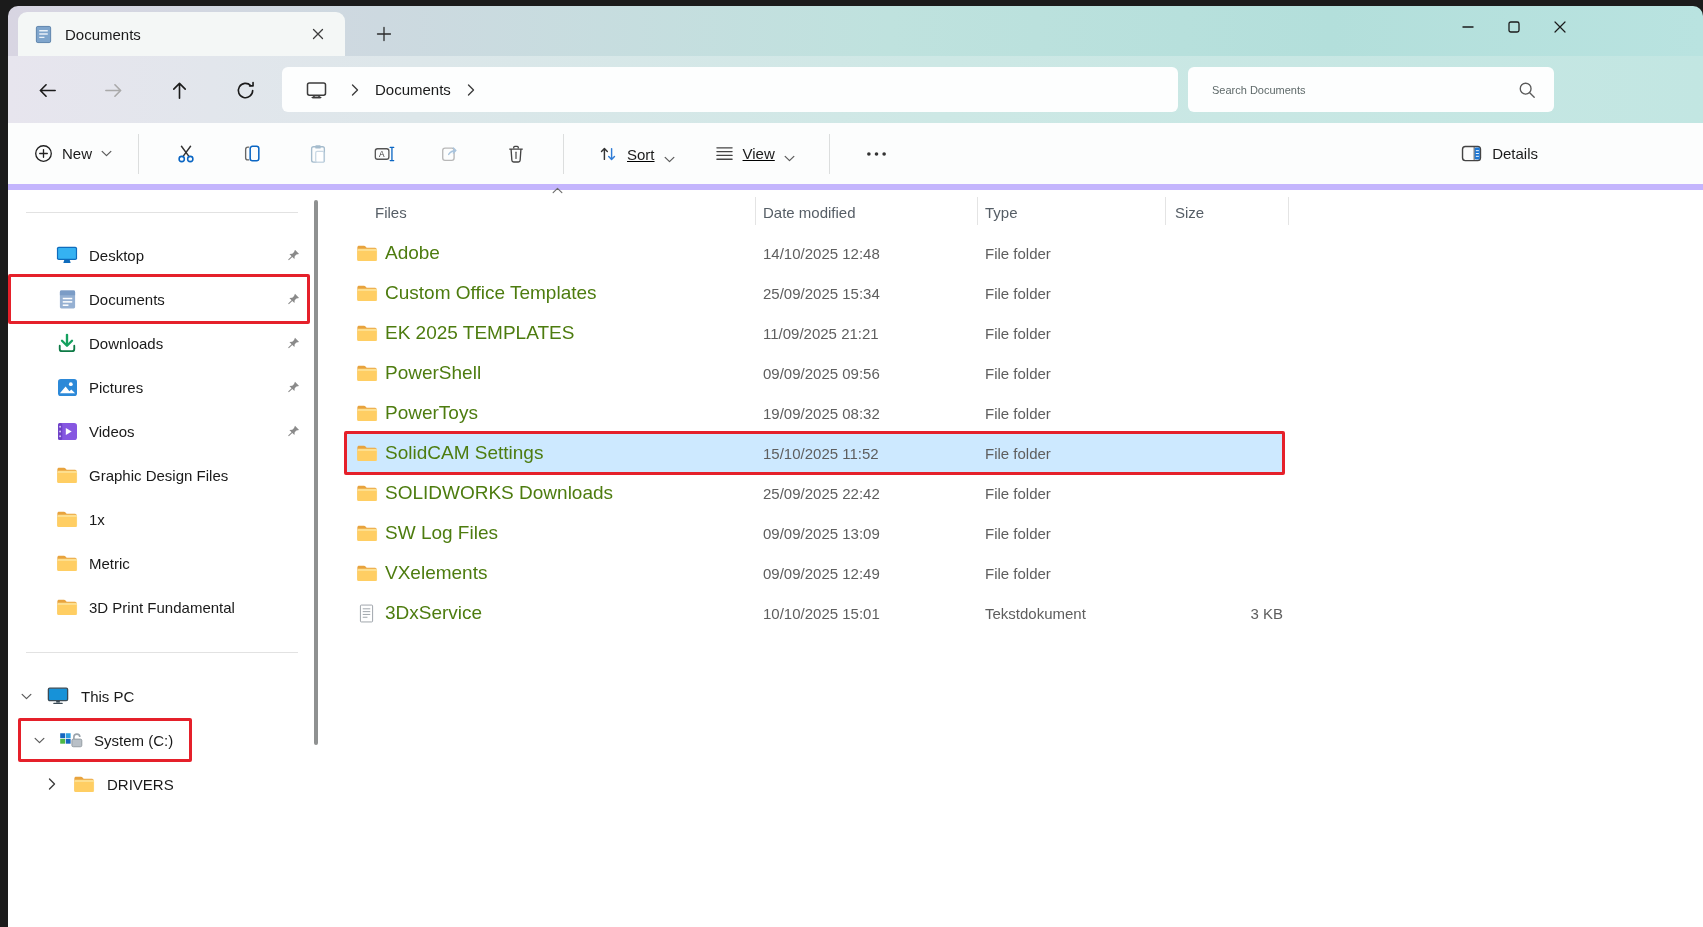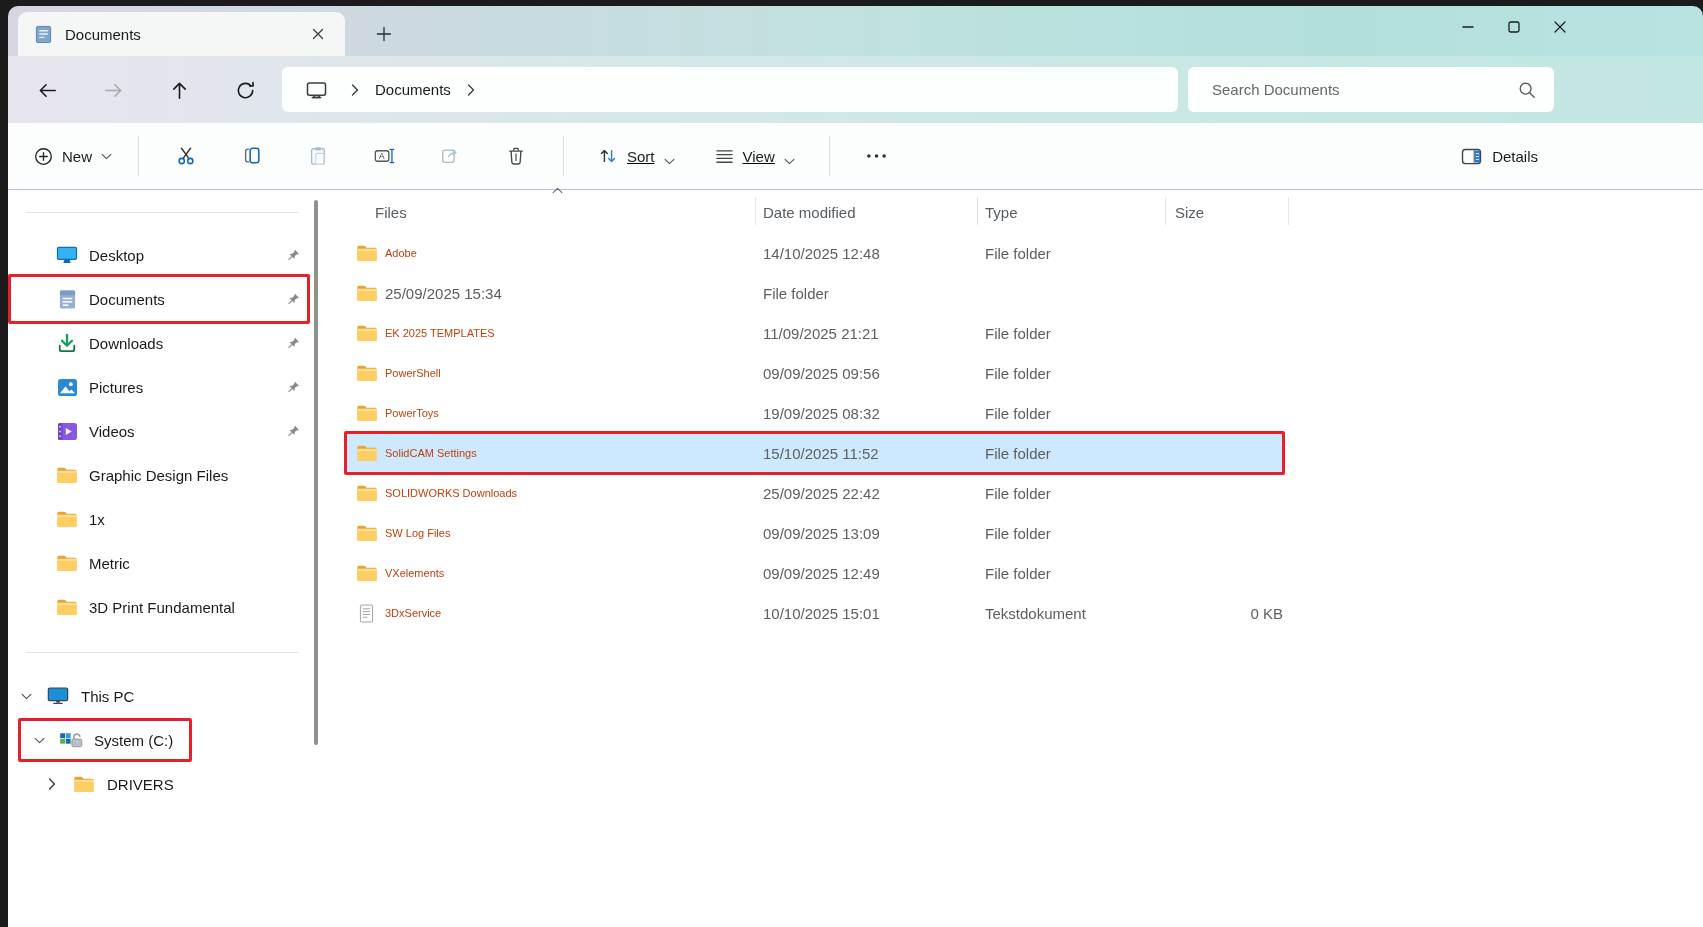--- a/index.html
+++ b/index.html
@@ -26,27 +26,27 @@
     background:linear-gradient(90deg,#e7e5ee 0%,#dde7ea 24%,#cde8e5 55%,#c2e6e2 100%); }
   .navbtns { position:absolute; left:14px; top:12px; display:flex; }
   .navbtn { width:50px; height:44px; display:flex; align-items:center; justify-content:center; border-radius:6px; margin-right:16px; }
   .crumbbar { position:absolute; left:274px; top:11px; width:896px; height:45px; background:#fdfefe;
               border-radius:6px; display:flex; align-items:center; padding-left:24px; }
   .crumb-seg { font-size:15px; color:#1b1b1b; padding:4px 6px; border-radius:4px; }
   .crumbbar .icw { margin-right:14px; }
   .crumb-chev { margin:0 10px; display:flex; }
   .searchbar { position:absolute; left:1180px; top:11px; width:366px; height:45px; background:#fdfefe;
                border-radius:6px; display:flex; align-items:center; }
-  .searchbar input { border:none; outline:none; background:transparent; flex:1; font-size:15px;
+  .searchbar input { border:none; outline:none; background:transparent; flex:1; font-size:11px;
                      color:#333; padding-left:24px; font-family:inherit; }
   .searchbar input::placeholder { color:#5f6a6a; opacity:1; }
   .searchbar .icw { margin-right:18px; }
 
   
-  .toolbar { position:relative; height:67px; background:#fcfdfd; border-bottom:1px solid #c4b5fd;
+  .toolbar { position:relative; height:67px; background:#fcfdfd; border-bottom:6px solid #c4b5fd;
              display:flex; align-items:center; }
   .tbgroup { display:flex; align-items:center; }
   .newbtn { display:flex; align-items:center; gap:9px; padding:8px 12px; margin-left:14px; border-radius:5px; }
   .newbtn .lbl { font-size:15px; color:#1b1b1b; }
   .tbsep { width:1px; height:40px; background:#dcdede; margin:0 14px; }
   .tbicon { width:52px; height:44px; display:flex; align-items:center; justify-content:center; border-radius:5px; margin:0 7px; }
   .tbtext { display:flex; align-items:flex-end; gap:9px; padding:8px 12px; border-radius:5px; margin:0 8px;text-decoration:underline; }
   .tbtext .lbl { font-size:15px; color:#1b1b1b; }
   .details-btn { position:absolute; right:155px; display:flex; align-items:flex-end; gap:10px; padding:8px 10px; border-radius:5px; }
   .details-btn .lbl { font-size:15px; color:#1b1b1b; }
@@ -76,21 +76,21 @@
   .listheader { position:relative; height:42px; }
   .hcol { position:absolute; top:0; height:42px; line-height:46px; font-size:15px; color:#565e66; }
   .hname { left:45px; } .hdate { left:433px; } .htype { left:655px; } .hsize { left:845px; }
   .hsep { position:absolute; top:7px; height:28px; width:1px; background:#e4e4e4; }
   .hcaret { position:absolute; left:222px; top:-3px; }
   .rows { position:absolute; left:0; top:43px; right:0; }
   .frow { position:relative; display:grid; grid-template-columns:39px 378px 222px 222px 76px;
           align-items:center; height:40px; width:937px; margin-left:16px; border-radius:4px; }
   .frow.sel { background:#cde9ff; }
   .fic { display:flex; justify-content:center; padding-left:2px; }
-  .fname { font-size:11px; color:#c2410c; white-space:nowrap; }
+  .fname { font-size:19px; color:#4d7c0f; white-space:nowrap; }
   .fmeta { font-size:15px; color:#5e5e5e; white-space:nowrap; }
   .fsize { text-align:right; }
   svg { display:block; }
 </style>
 </head>
 <body>
 
 <div class="window">
 
   <div class="tabstrip">
@@ -549,20 +549,21 @@
             <span class="fmeta fsize"></span>
           </div>
           <div class="frow">
             <span class="fic">
               <svg viewBox="0 0 24 20" width="22" height="19">
                 <path d="M1.5 3.2c0-1 .8-1.7 1.7-1.7h5.6c.5 0 1 .2 1.3.6l1.5 1.7h9.2c1 0 1.7.8 1.7 1.7v11c0 1-.8 1.7-1.7 1.7H3.2c-1 0-1.7-.8-1.7-1.7z" fill="#e8a33d"></path>
                 <path d="M1.5 6.2c0-.8.7-1.5 1.5-1.5h18.5c.8 0 1.5.7 1.5 1.5v10.3c0 1-.8 1.7-1.7 1.7H3.2c-1 0-1.7-.8-1.7-1.7z" fill="#fddf8f"></path>
                 <path d="M1.5 7.4h21v9.1c0 1-.8 1.7-1.7 1.7H3.2c-1 0-1.7-.8-1.7-1.7z" fill="#ffce63"></path>
               </svg>
             </span>
+            <span class="fname">Custom Office Templates</span>
             <span class="fmeta">25/09/2025 15:34</span>
             <span class="fmeta">File folder</span>
             <span class="fmeta fsize"></span>
           </div>
           <div class="frow">
             <span class="fic">
               <svg viewBox="0 0 24 20" width="22" height="19">
                 <path d="M1.5 3.2c0-1 .8-1.7 1.7-1.7h5.6c.5 0 1 .2 1.3.6l1.5 1.7h9.2c1 0 1.7.8 1.7 1.7v11c0 1-.8 1.7-1.7 1.7H3.2c-1 0-1.7-.8-1.7-1.7z" fill="#e8a33d"></path>
                 <path d="M1.5 6.2c0-.8.7-1.5 1.5-1.5h18.5c.8 0 1.5.7 1.5 1.5v10.3c0 1-.8 1.7-1.7 1.7H3.2c-1 0-1.7-.8-1.7-1.7z" fill="#fddf8f"></path>
                 <path d="M1.5 7.4h21v9.1c0 1-.8 1.7-1.7 1.7H3.2c-1 0-1.7-.8-1.7-1.7z" fill="#ffce63"></path>
@@ -660,18 +661,18 @@
                   <line x1="4" y1="5" x2="12" y2="5"></line>
                   <line x1="4" y1="8" x2="12" y2="8"></line>
                   <line x1="4" y1="11" x2="12" y2="11"></line>
                   <line x1="4" y1="14" x2="9" y2="14"></line>
                 </g>
               </svg>
             </span>
             <span class="fname">3DxService</span>
             <span class="fmeta">10/10/2025 15:01</span>
             <span class="fmeta">Tekstdokument</span>
-            <span class="fmeta fsize">0 KB</span>
+            <span class="fmeta fsize">3 KB</span>
           </div>
         </div>
     </div>
   </div>
 </div>
 
 </body></html>

